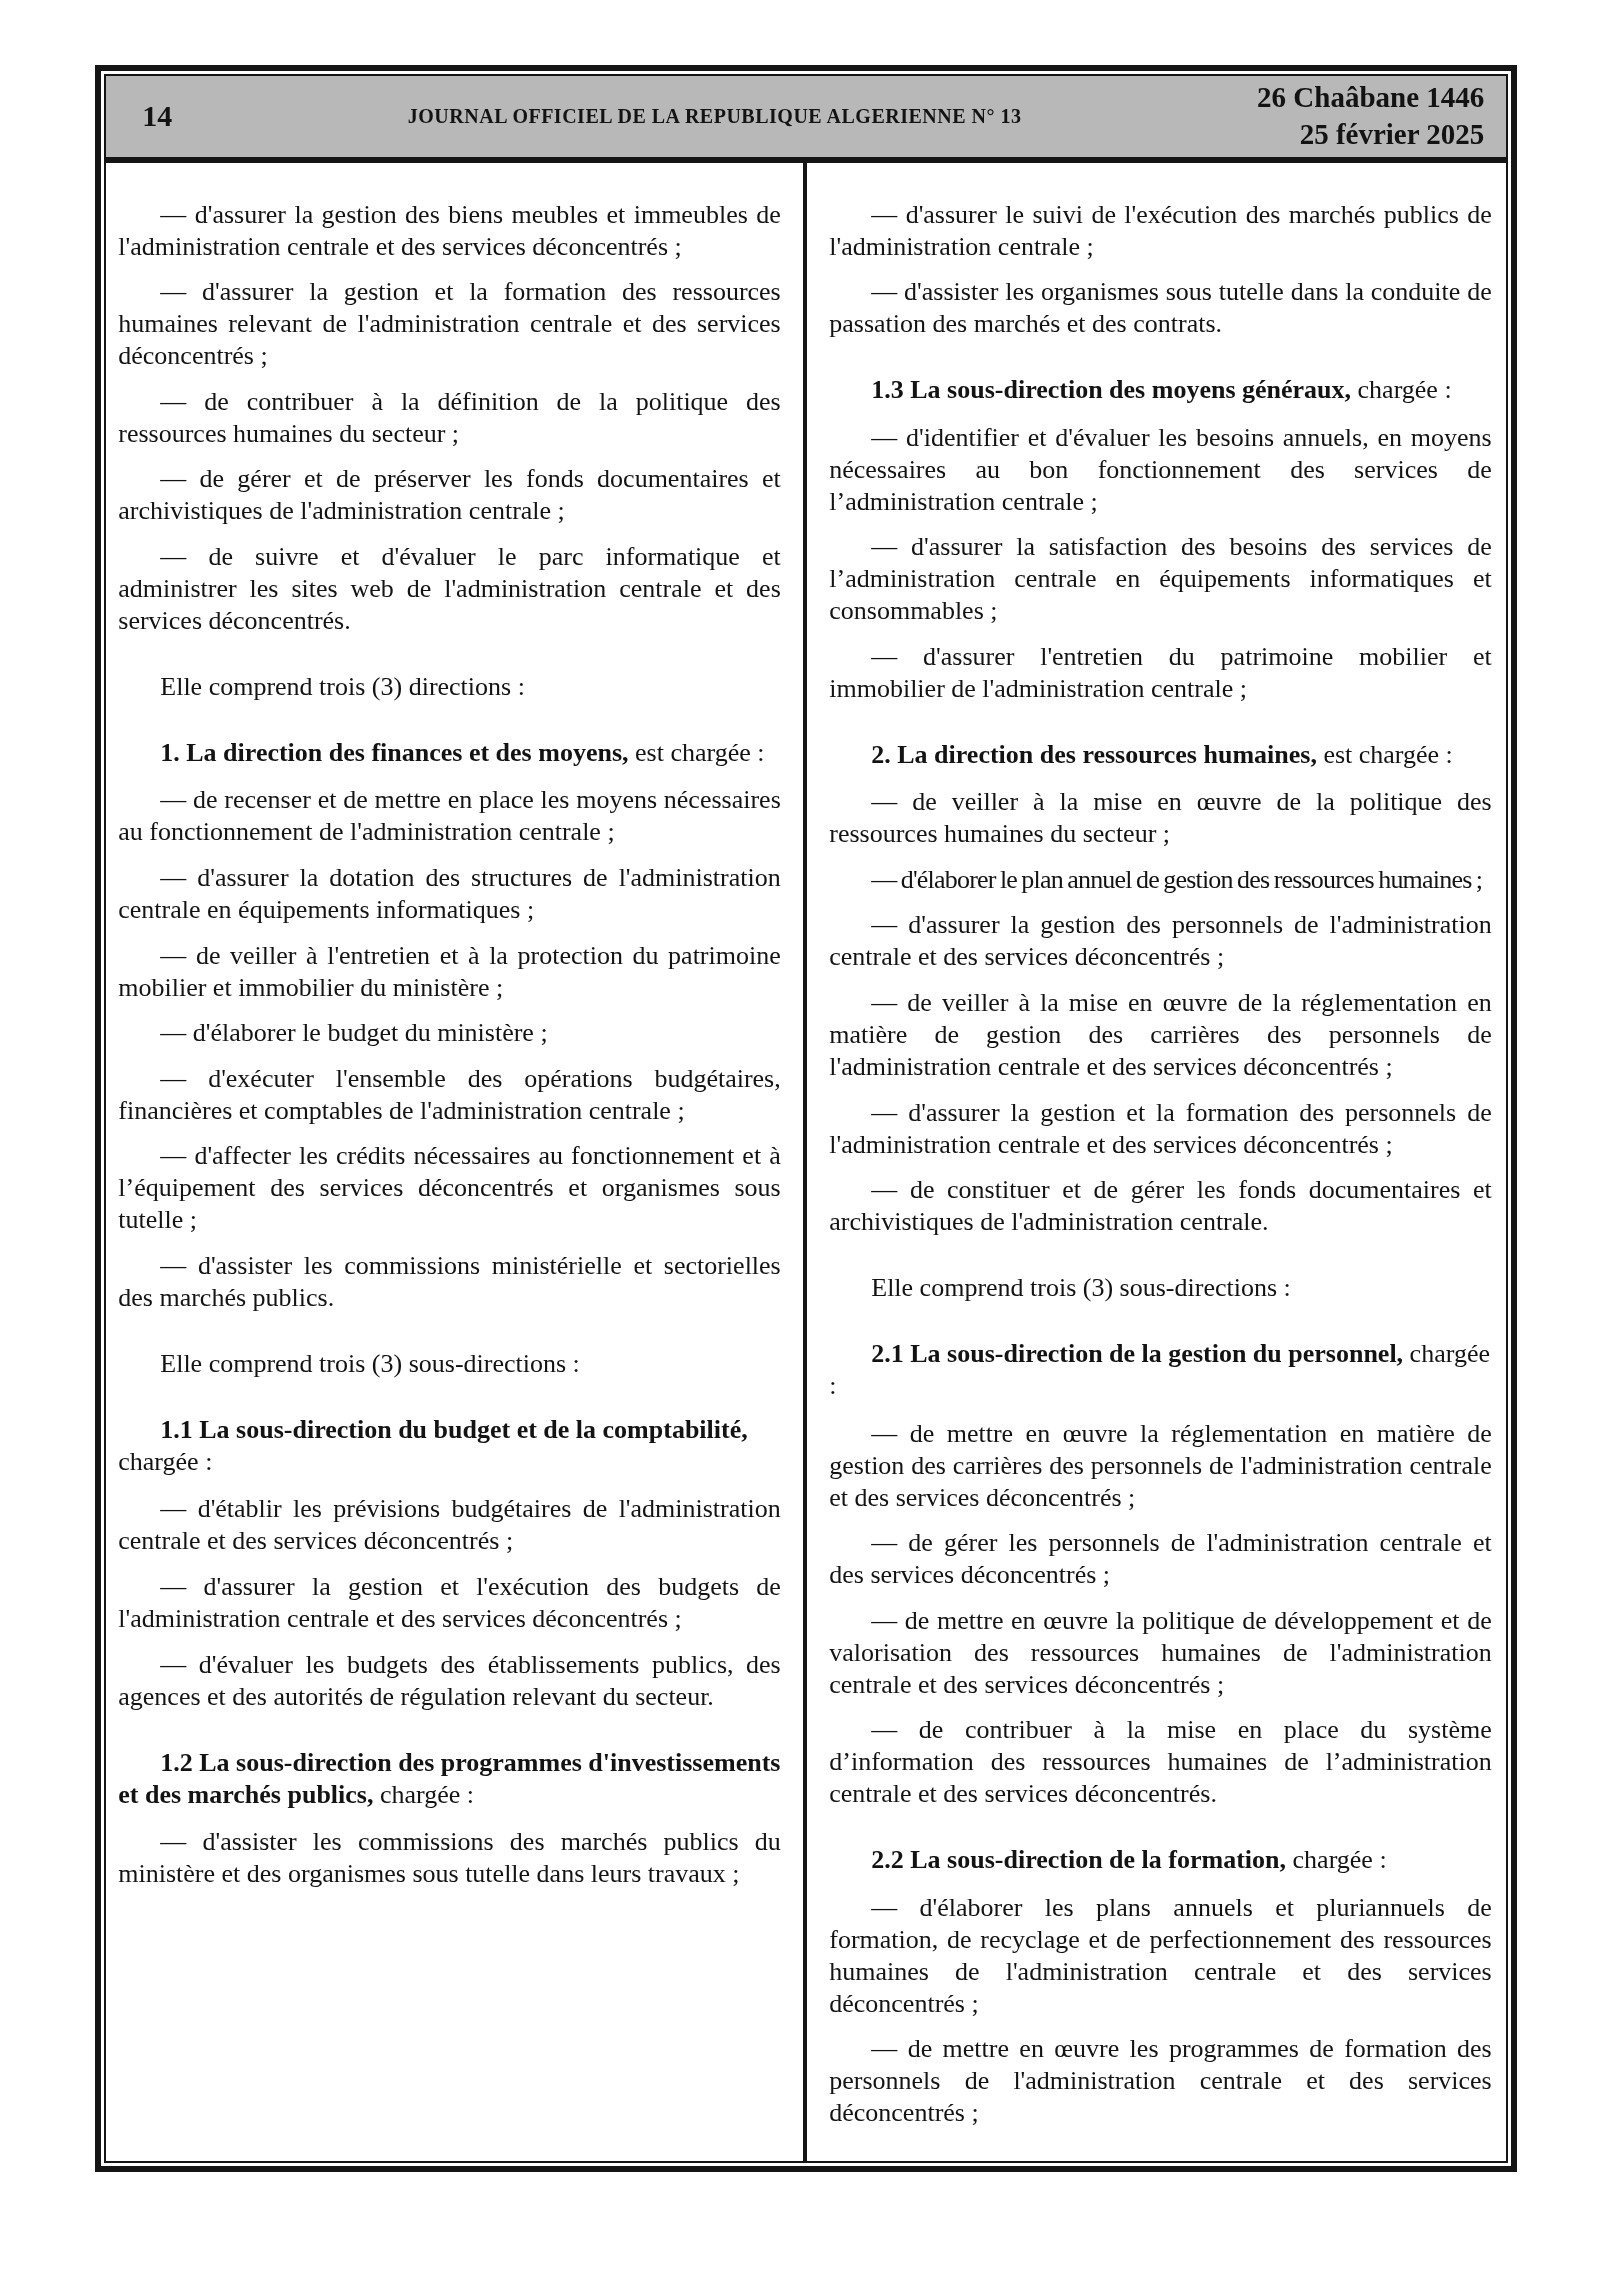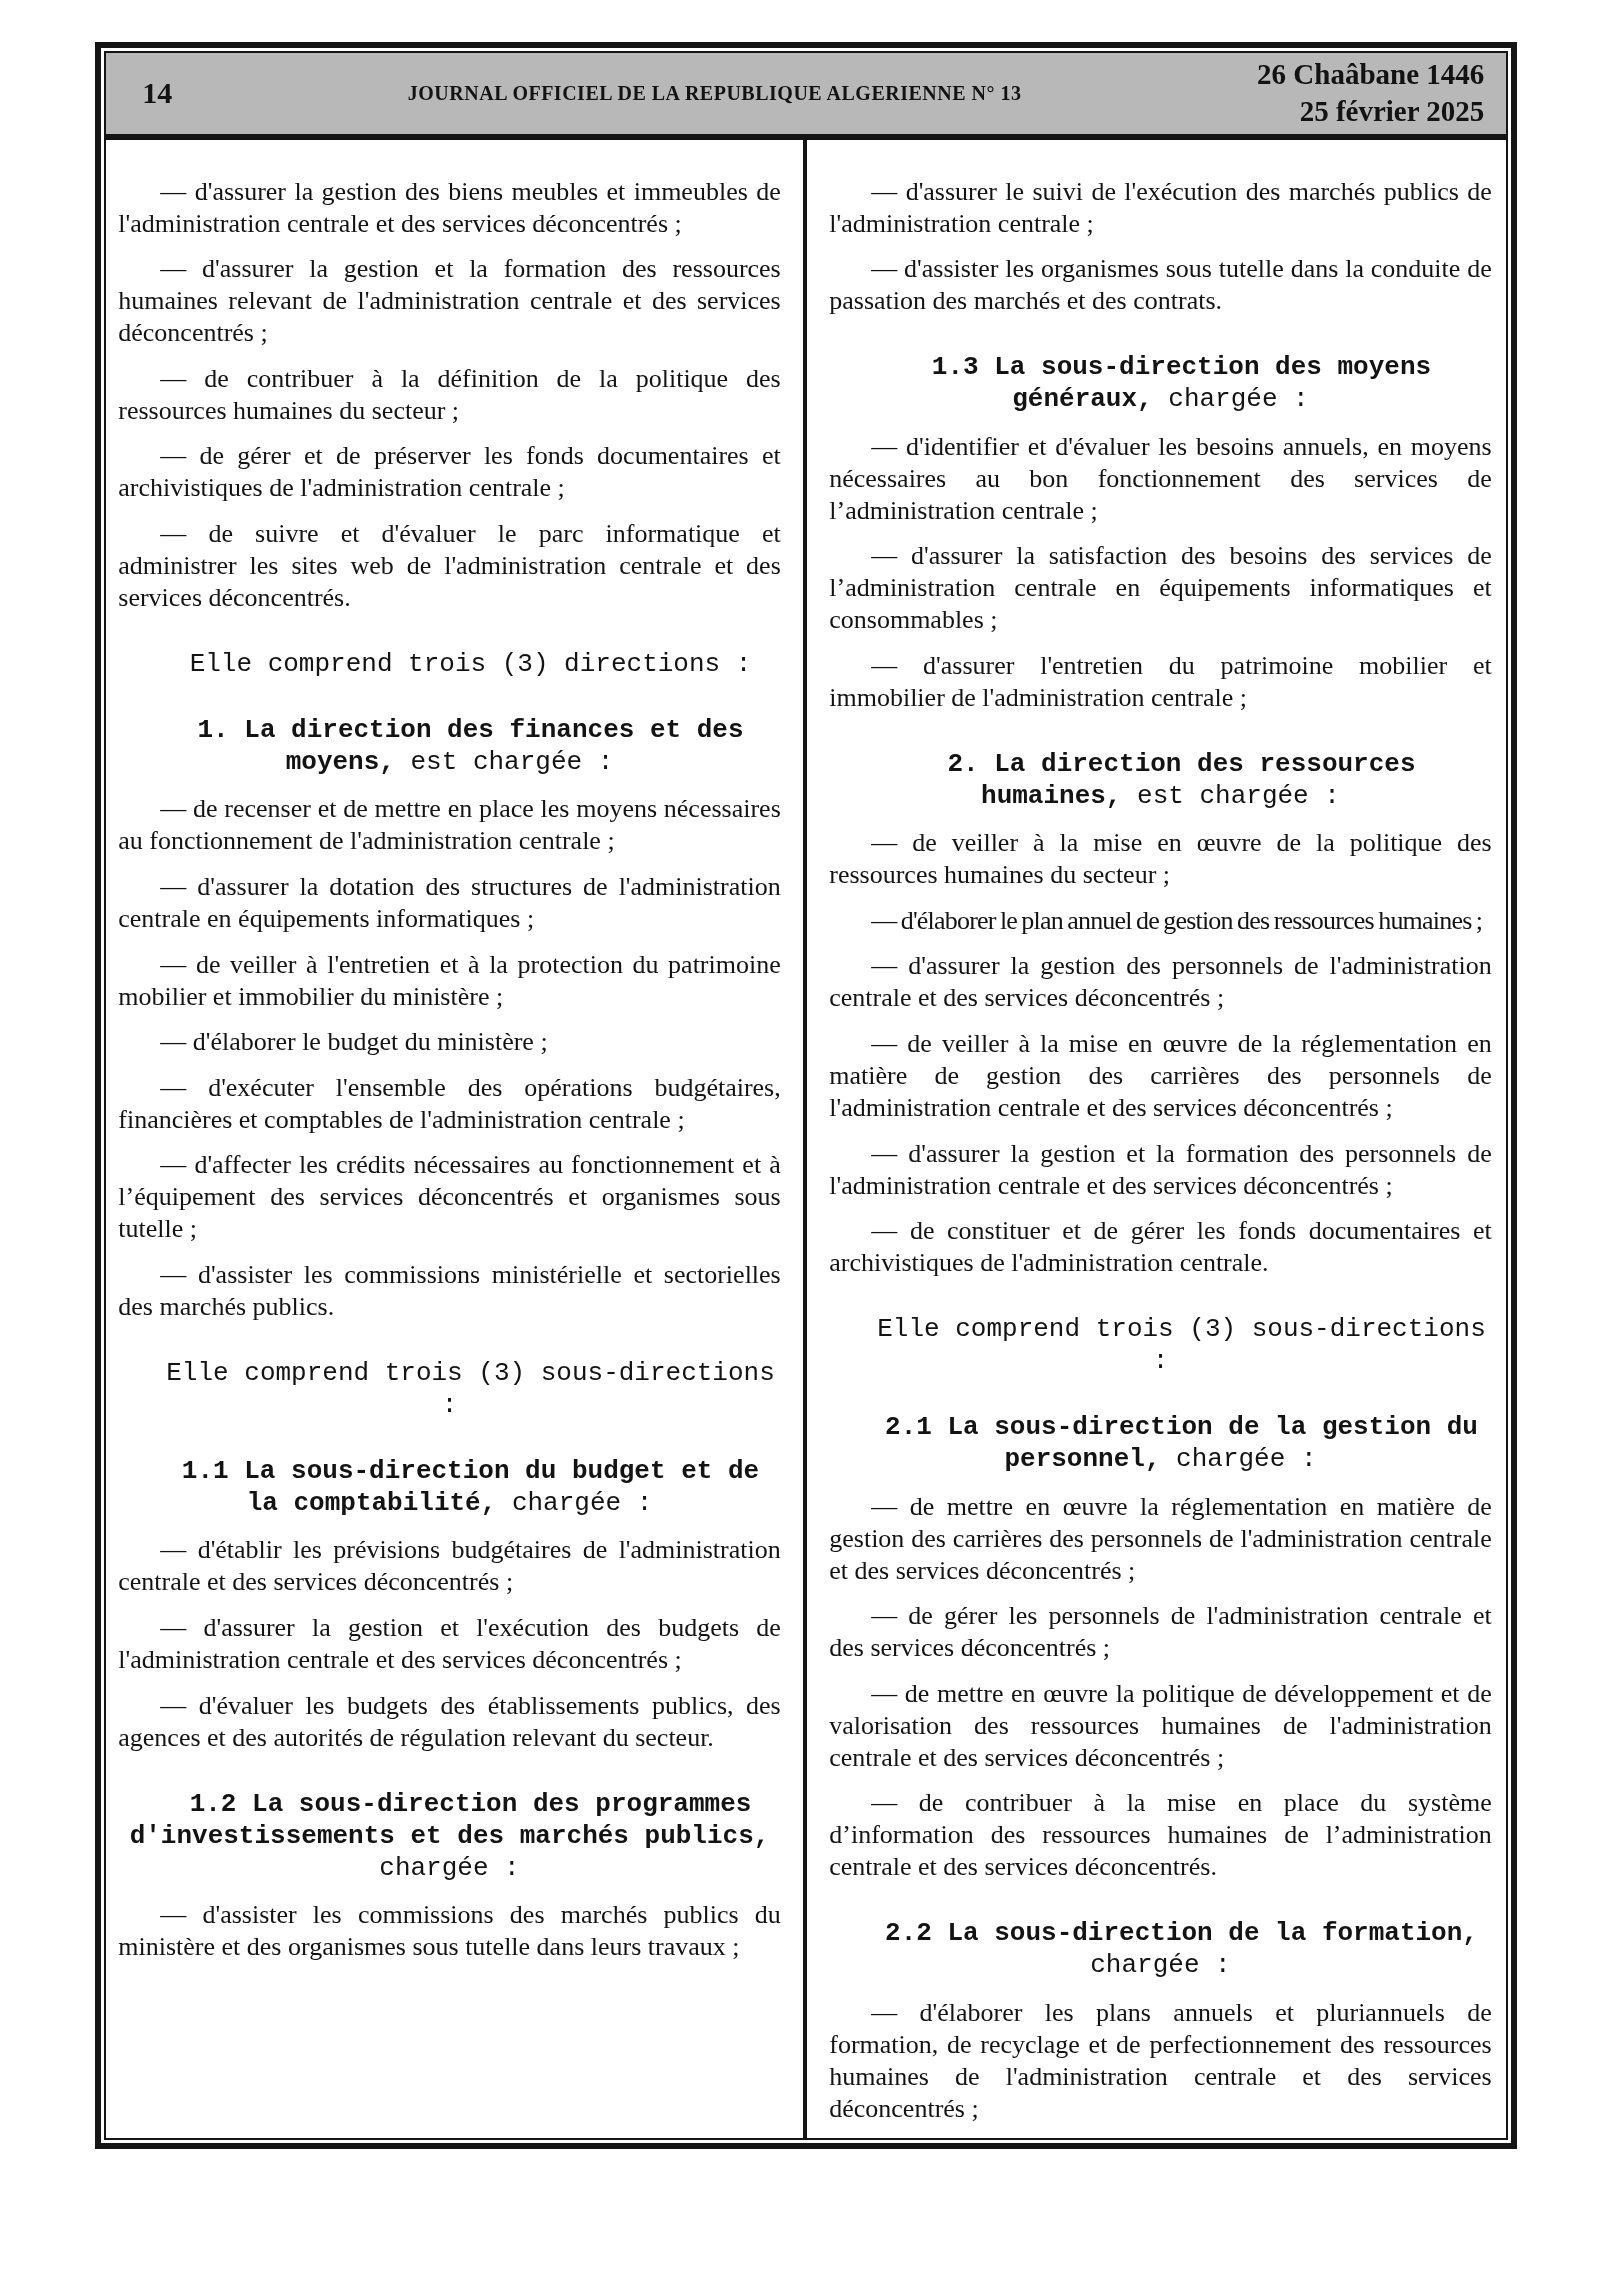--- a/index.html
+++ b/index.html
@@ -4,21 +4,21 @@
 <style>
   html,body{margin:0;padding:0;}
   body{
     width:1615px;height:2285px;
     background:#ffffff;
     font-family:"Liberation Serif","DejaVu Serif",serif;
     color:#131313;
     position:relative;
   }
   .frame{
-    position:absolute;left:95px;top:42px;
+    position:absolute;left:95px;top:65px;
     width:1422px;height:2107px;
     border:6.3px solid #151515;
     box-sizing:border-box;
     padding:2.7px;
     display:flex;
   }
   .frame-inner{
     flex:1;
     border:2.7px solid #151515;
     display:flex;flex-direction:column;
@@ -57,22 +57,21 @@
   .col.left{padding:36px 22px 11px 9px;}
   .col.right{padding:36px 11px 11px 22px;}
   .col p{
     margin:0 0 13.6px 0;
     font-size:26px;line-height:32px;
     text-align:justify;
     text-indent:42px;
   }
   .col p.plain, .col p.heading{
     margin-top:34px;margin-bottom:15.4px;
-    text-align:center;
-    font-family:Liberation Mono, monospace;
+    text-align:left;
   }
   .col p.heading .b{font-weight:bold;}
   .col p.condensed{letter-spacing:-0.8px;word-spacing:-1.4px;}
 </style>
 </head>
 <body>
 
 <div class="frame">
   <div class="frame-inner">
 

